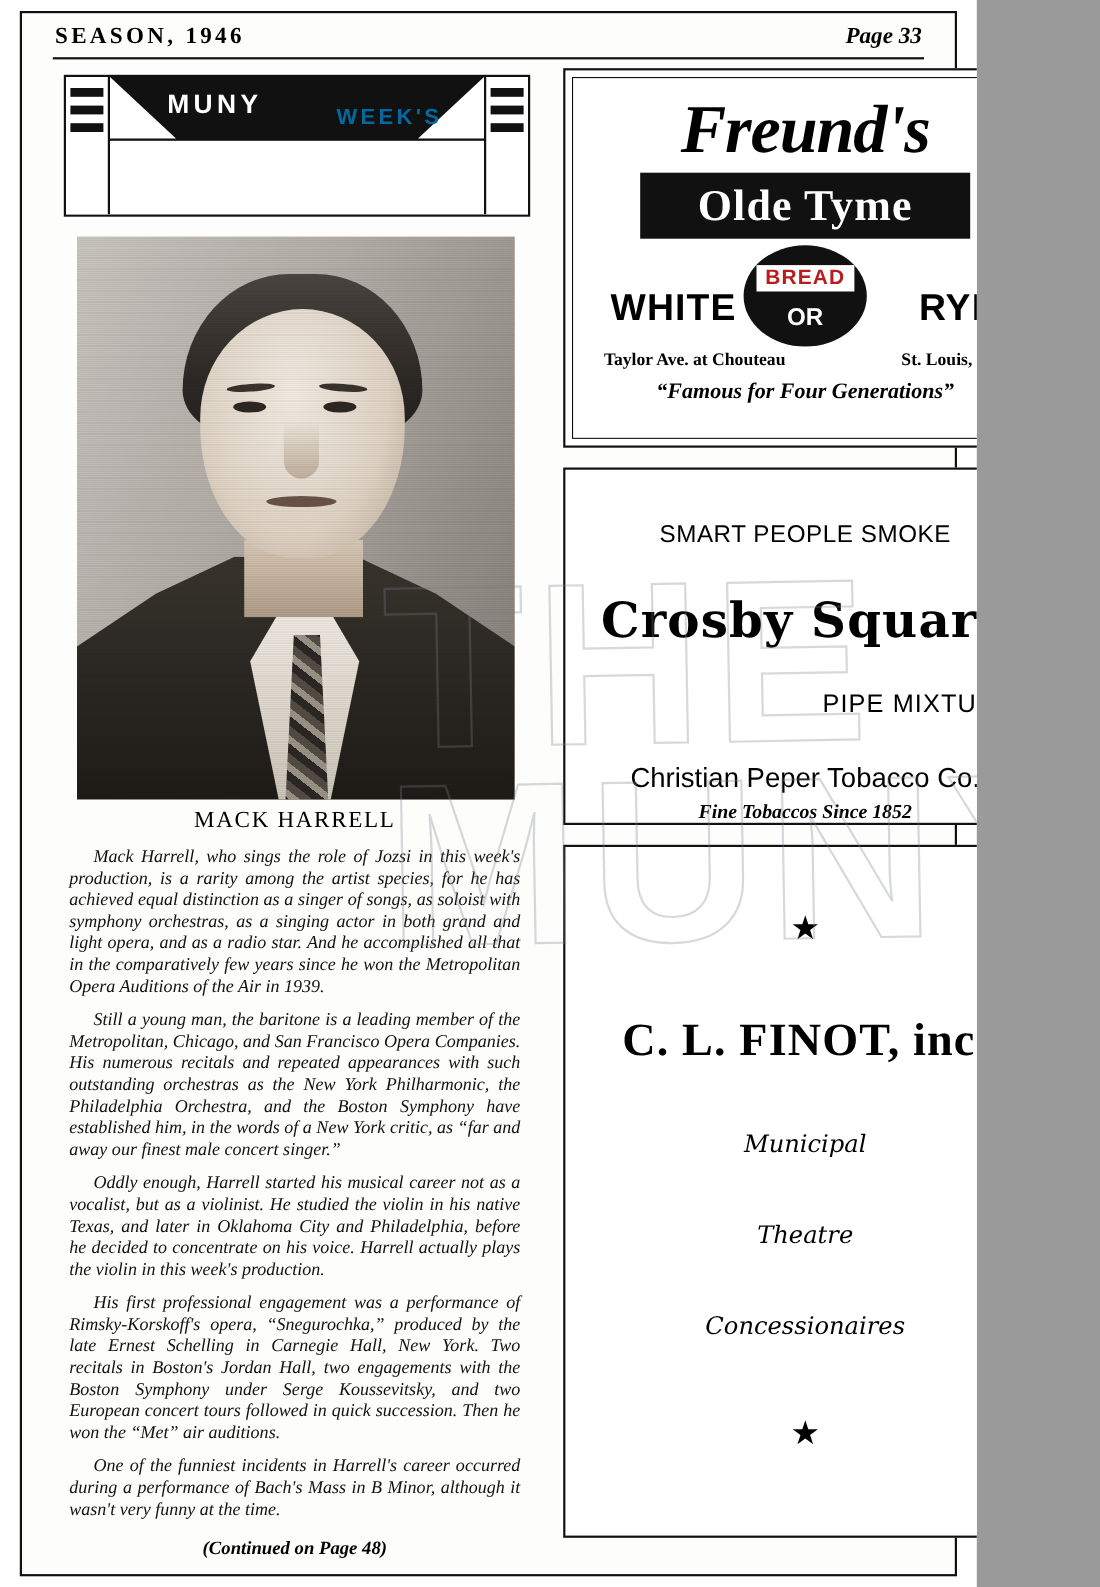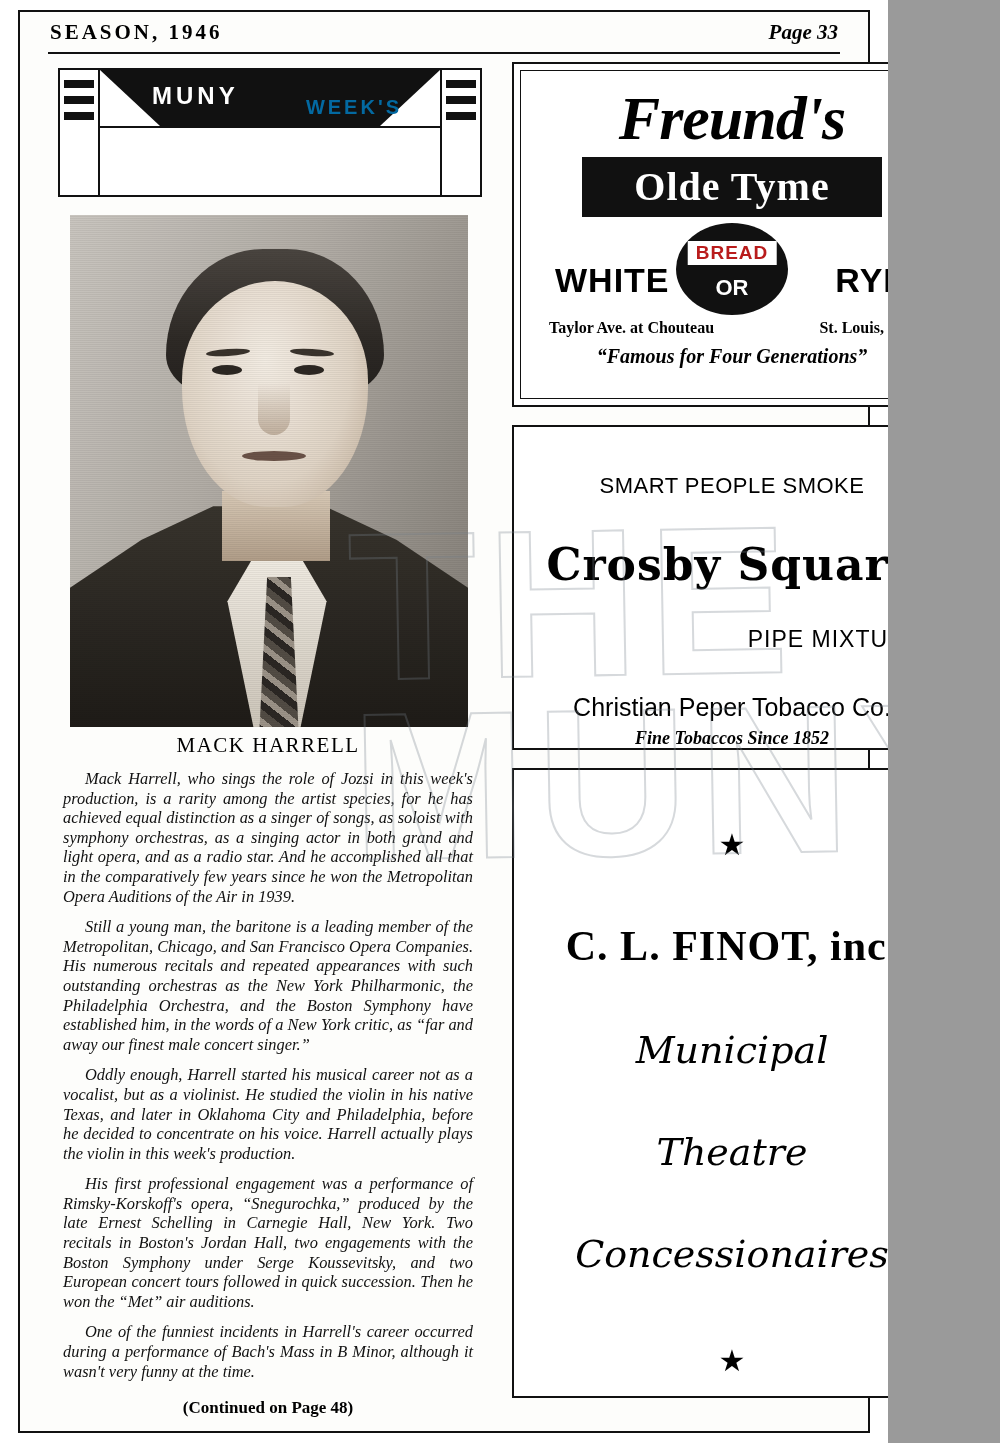--- a/index.html
+++ b/index.html
@@ -266,20 +266,21 @@
     color: #111;
   }
   .body-text p {
     margin: 11px;
     text-indent: 22px;
     font-style: italic;
   }
   .contd {
     width: 432px;
     text-align: center;
+    font-style: italic;
     font-weight: bold;
     font-size: 17px;
     margin-top: 17px;
   }
 
   
   .ad {
     border: 2px solid #111;
     background: #fff;
     box-sizing: border-box;
@@ -444,21 +445,21 @@
   .finot-name {
     font-family: "Liberation Serif", serif;
     font-weight: bold;
     font-size: 42px;
     letter-spacing: 1px;
     margin-top: 62px;
   }
   .finot-line {
     font-family: "DejaVu Serif", serif;
     font-style: italic;
-    font-size: 38px;
+    font-size: 22px;
     margin-top: 58px;
   }
   .finot-star-bot {
     margin-top: 70px;
   }
 
   
   .watermark {
     position: absolute;
     left: 330px;

